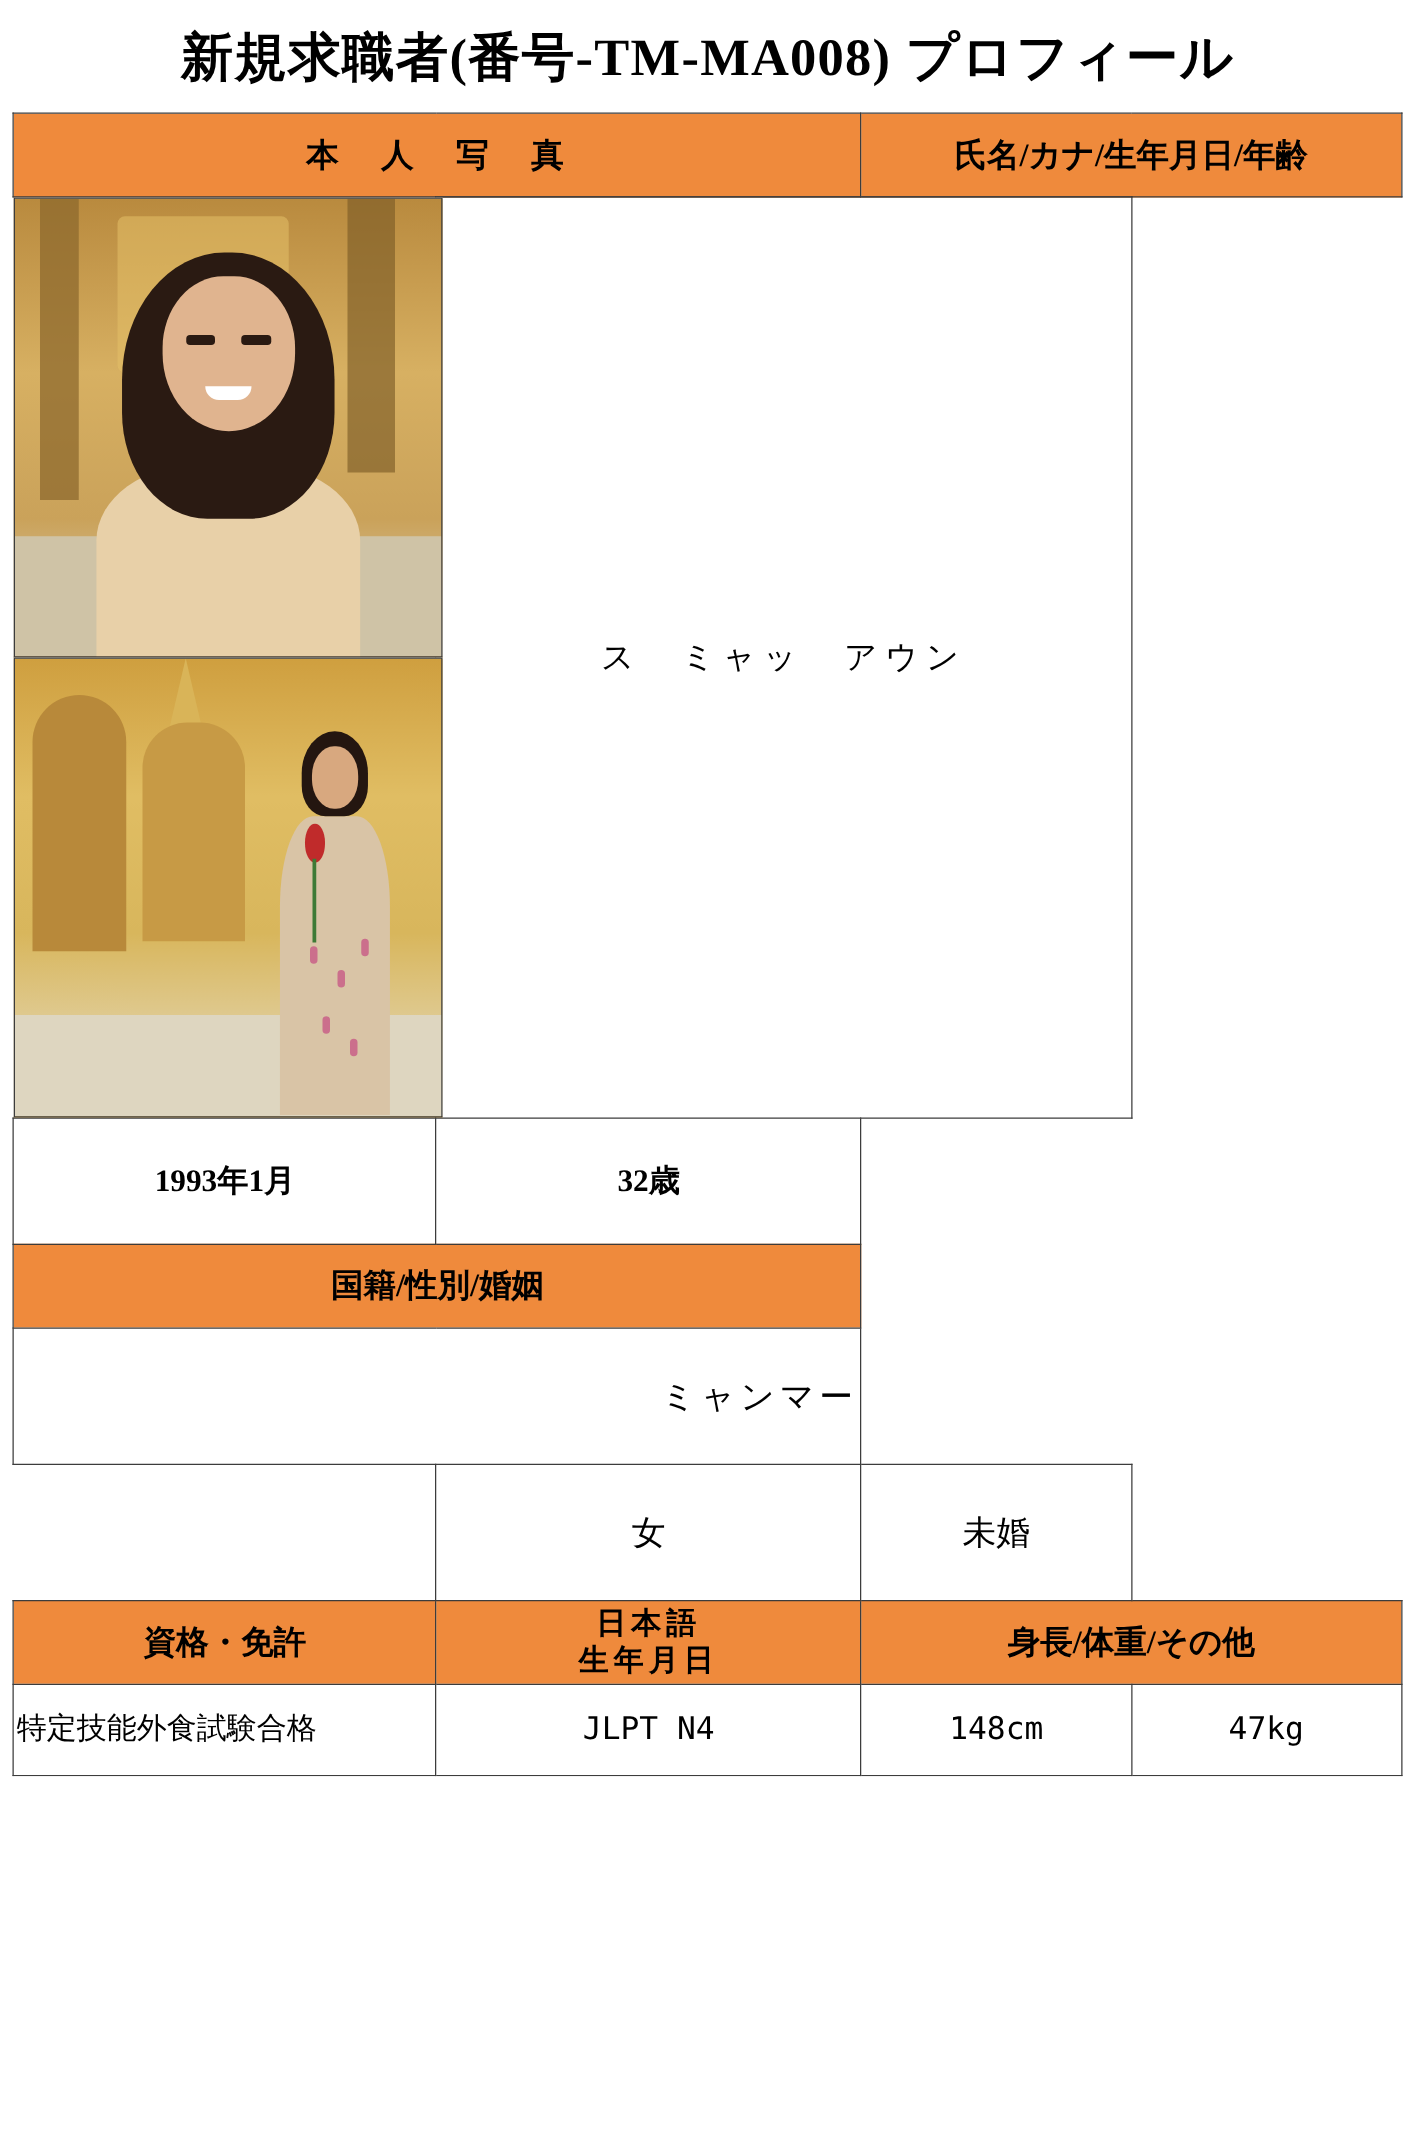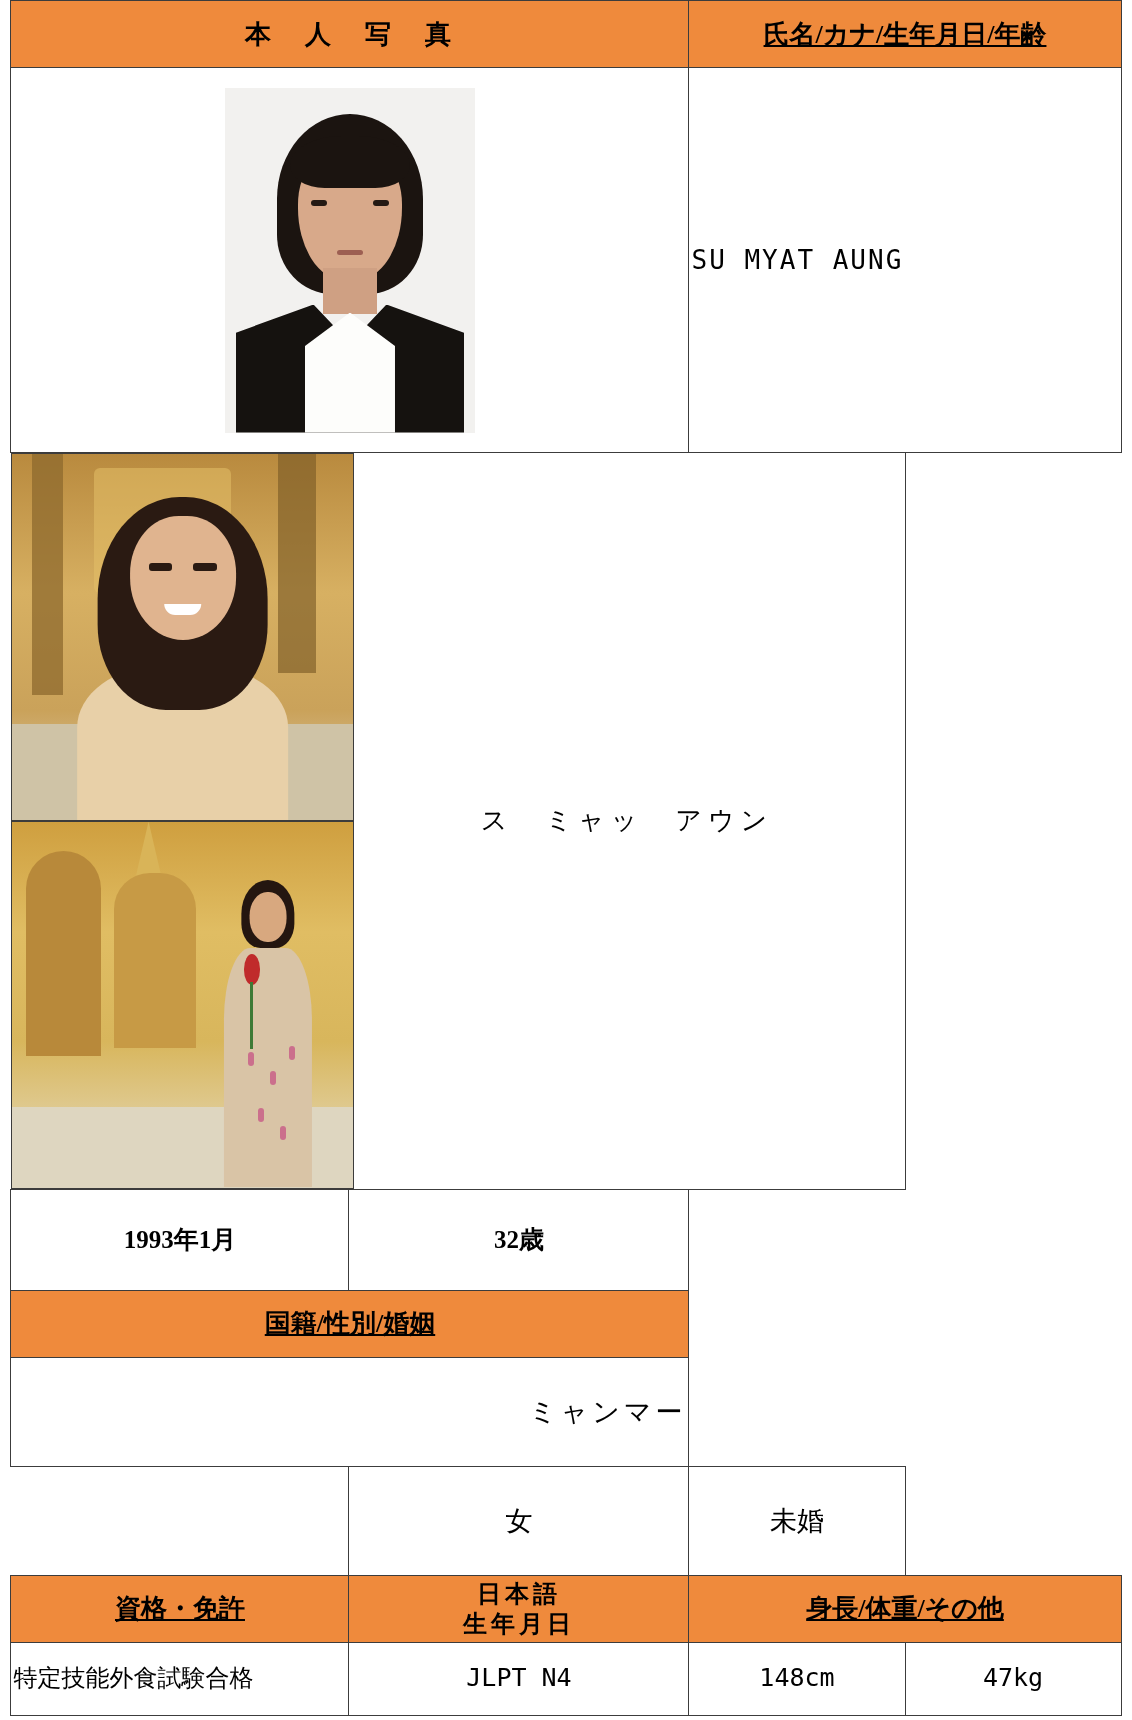--- a/index.html
+++ b/index.html
@@ -37,21 +37,21 @@
     padding: 2px;
   }
   .hdr {
     background: #ef8a3c;
     text-align: center;
     font-size: 26px;
     font-weight: bold;
     height: 62px;
     letter-spacing: 4px;
   }
-  .hdr.tight { letter-spacing: 0px; text-decoration: underline; }
+  .hdr.tight { letter-spacing: 0px; }
   .hdr.two-line {
     line-height: 1.25;
     font-size: 24px;
   }
   .photo-cell {
     background: #ffffff;
     height: 380px;
     text-align: center;
     vertical-align: middle;
   }
@@ -180,52 +180,36 @@
   .p3-dress { position:absolute; left:50%; bottom:0; transform:translateX(-50%); width:86%; height:78%; background:#d9c4a6; border-radius:30% 30% 0 0; }
   .p3-dot { position:absolute; width:6px; height:14px; background:#c75a86; border-radius:3px; opacity:.8; }
   .p3-rose { position:absolute; left:26%; top:24%; width:16%; height:10%; background:#c02b2b; border-radius:50%; }
   .p3-stem { position:absolute; left:32%; top:33%; width:3%; height:22%; background:#3e7a36; }
 </style>
 </head>
 <body>
 
 <div class="page">
 
+  <div class="doc-title">新規求職者(番号-TM-MA008) プロフィール</div>
 
   <table class="sheet">
     <colgroup>
       <col style="width:338px">
       <col style="width:340px">
       <col style="width:216px">
       <col style="width:216px">
     </colgroup>
     <tbody>
 
       <tr>
         <td class="hdr" colspan="2">本　人　写　真</td>
         <td class="hdr tight" colspan="2">氏名/カナ/生年月日/年齢</td>
       </tr>
 
-      <tr>
-        <td class="photo-cell" colspan="2" rowspan="1">
-          <div class="main-photo">
-            <div class="mp-bg"></div>
-            <div class="mp-hair"></div>
-            <div class="mp-face"></div>
-            <div class="mp-fringe"></div>
-            <div class="mp-eye l"></div>
-            <div class="mp-eye r"></div>
-            <div class="mp-mouth"></div>
-            <div class="mp-neck"></div>
-            <div class="mp-jacket"></div>
-            <div class="mp-shirt"></div>
-          </div>
-        </td>
-        <td class="name-cell" colspan="2">SU MYAT AUNG</td>
-      </tr>
 
     </tbody>
   </table>
 
   <table class="sheet" style="margin-top:-1px">
     <colgroup>
       <col style="width:338px">
       <col style="width:340px">
       <col style="width:216px">
       <col style="width:216px">

